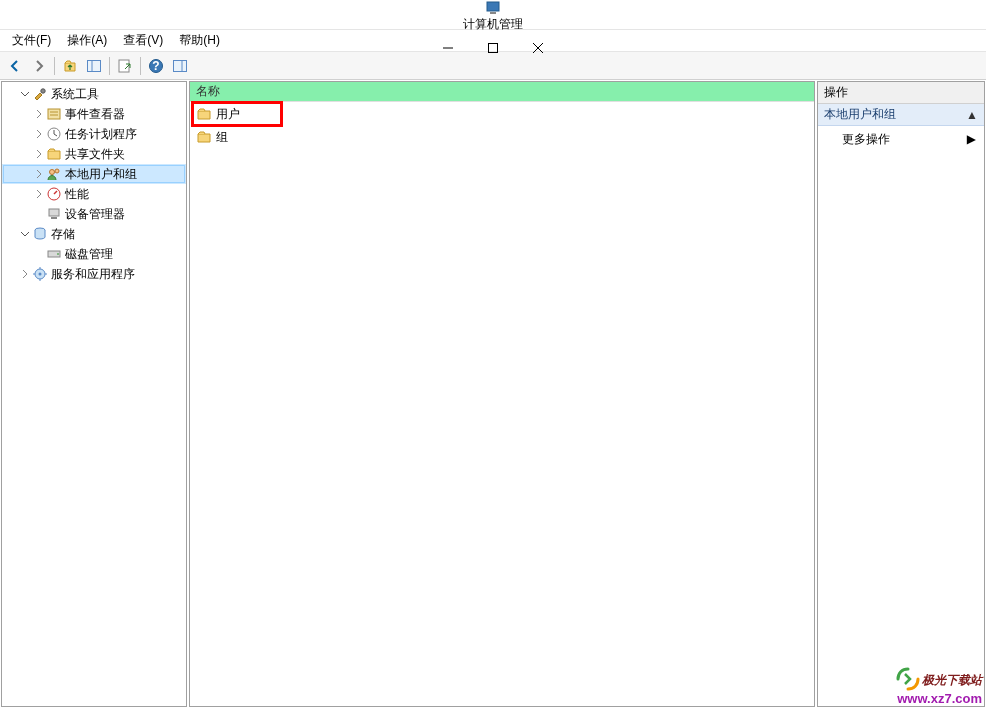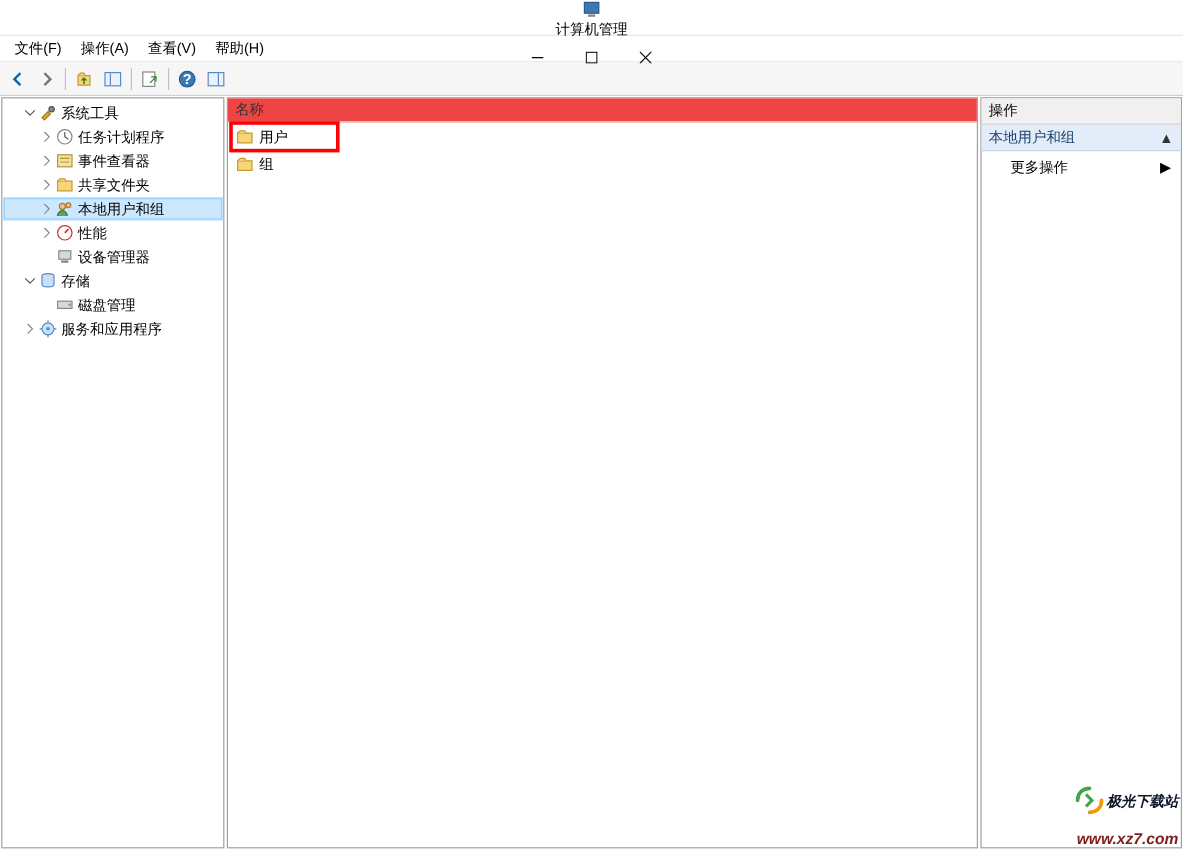--- a/index.html
+++ b/index.html
@@ -35,37 +35,37 @@
 .tree-node .node-label { }
 .tree-node.selected { background: #cce8ff; outline: 1px solid #99d1ff; }
 .tree-node.selected .node-label { }
 .indent-0 { padding-left: 2px; }
 .indent-1 { padding-left: 16px; }
 .indent-2 { padding-left: 30px; }
 
 .highlight-box { outline: 3px solid #ff0000; outline-offset: -2px; }
 
 
-.list-header { height: 20px; border-bottom: 1px solid #e0e0e0; display: flex; align-items: center; padding-left: 6px; color: #333; background: #ef4444; }
+.list-header { height: 20px; border-bottom: 1px solid #e0e0e0; display: flex; align-items: center; padding-left: 6px; color: #333; background: #86efac; }
 .list-body { flex: 1; padding: 2px 4px; }
 .list-item { display: flex; align-items: center; height: 20px; cursor: default; padding-left: 2px; }
 .list-item .li-icon { width: 16px; height: 16px; margin-right: 4px; }
 
 .list-highlight-wrap { border: 3px solid #ff0000; margin: -3px 16px 0 -3px; padding-right: 40px; display: inline-block; }
 
 
 .actions-header { height: 22px; background: #f0f0f0; border-bottom: 1px solid #d0d0d0; display: flex; align-items: center; padding-left: 6px; font-weight: normal; }
 .actions-section { height: 22px; background: #e3edf9; border-bottom: 1px solid #c4d6ee; display: flex; align-items: center; justify-content: space-between; padding: 0 6px; color: #1a3e6e; }
 .actions-section .collapse-arrow { color: #333; }
 .actions-item { height: 26px; display: flex; align-items: center; justify-content: space-between; padding: 0 8px 0 24px; cursor: default; }
 
 
 .watermark { position: absolute; right: 4px; bottom: 2px; text-align: right; pointer-events: none; z-index: 50; }
-.watermark .wm-top { font-size: 18px; font-weight: bold; font-style: italic; color: #0f172a; }
-.watermark .wm-bottom { font-size: 13px; font-style: italic; color: #7f1d1d; font-weight: bold; margin-top: 12px; }
+.watermark .wm-top { font-size: 18px; font-weight: bold; font-style: italic; color: #7f1d1d; }
+.watermark .wm-bottom { font-size: 13px; color: #a21caf; font-weight: bold; }
 .watermark svg { vertical-align: middle; }
 </style>
 </head>
 <body>
 
 <div class="titlebar">
   <span class="app-icon">
     <svg width="16" height="16" viewBox="0 0 16 16">
         <rect x="2" y="2" width="12" height="9" fill="#3b78b5" stroke="#235a8c"></rect>
         <rect x="5" y="12" width="6" height="2" fill="#888"></rect>
@@ -166,40 +166,40 @@
         <span class="node-label">系统工具</span>
       </div>
       <div class="tree-node indent-2">
         <span class="expander">
             <svg width="10" height="10">
               <path d="M3 1 L7 5 L3 9" fill="none" stroke="#888"></path>
             </svg>
           </span>
         <span class="node-icon">
             <svg width="16" height="16">
-              <circle cx="8" cy="8" r="6" fill="#fff" stroke="#888"></circle>
-              <path d="M8 4v4l3 2" fill="none" stroke="#555"></path>
-            </svg>
-          </span>
-        <span class="node-label">任务计划程序</span>
-      </div>
-      <div class="tree-node indent-2">
-        <span class="expander">
-            <svg width="10" height="10">
-              <path d="M3 1 L7 5 L3 9" fill="none" stroke="#888"></path>
-            </svg>
-          </span>
-        <span class="node-icon">
-            <svg width="16" height="16">
               <rect x="2" y="3" width="12" height="10" fill="#f2e1a6" stroke="#b89433"></rect>
               <line x1="4" y1="6" x2="12" y2="6" stroke="#b89433"></line>
               <line x1="4" y1="9" x2="12" y2="9" stroke="#b89433"></line>
             </svg>
           </span>
         <span class="node-label">事件查看器</span>
+      </div>
+      <div class="tree-node indent-2">
+        <span class="expander">
+            <svg width="10" height="10">
+              <path d="M3 1 L7 5 L3 9" fill="none" stroke="#888"></path>
+            </svg>
+          </span>
+        <span class="node-icon">
+            <svg width="16" height="16">
+              <circle cx="8" cy="8" r="6" fill="#fff" stroke="#888"></circle>
+              <path d="M8 4v4l3 2" fill="none" stroke="#555"></path>
+            </svg>
+          </span>
+        <span class="node-label">任务计划程序</span>
       </div>
       <div class="tree-node indent-2">
         <span class="expander">
             <svg width="10" height="10">
               <path d="M3 1 L7 5 L3 9" fill="none" stroke="#888"></path>
             </svg>
           </span>
         <span class="node-icon">
             <svg width="16" height="16">
               <path d="M2 5h12v8H2z" fill="#f7d57a" stroke="#c89b2a"></path>

